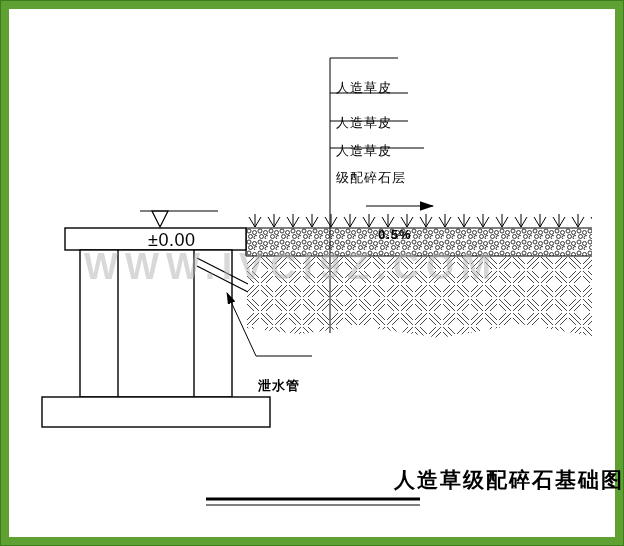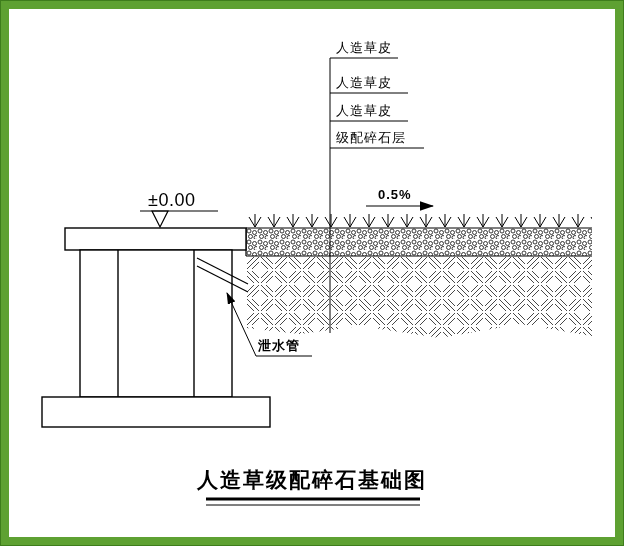--- a/index.html
+++ b/index.html
@@ -13,38 +13,39 @@
   #frame-outline{position:absolute;inset:0;border:1px solid #3e7d1c;pointer-events:none;}
   #paper{position:absolute;left:9px;top:9px;right:9px;bottom:9px;background:#ffffff;}
   #linework{position:absolute;left:0;top:0;width:624px;height:546px;}
   .lbl{
     position:absolute;
     color:#000;
     font-size:13px;
     line-height:15px;
     white-space:nowrap;
     letter-spacing:1px;
+    margin-top:40px;
   }
   .lbl.small{font-size:13px;}
   .lbl.num{font-size:18px;letter-spacing:0.5px;}
   .lbl.bold{font-weight:bold;}
   #watermark{
     position:absolute;
     left:84px;top:246px;
     font-size:36px;
     font-weight:bold;
     letter-spacing:7px;
     color:rgba(178,178,178,0.5);
     white-space:nowrap;
   }
   #drawing-title{
     position:absolute;
     left:0;top:466px;
     width:624px;
-    text-align:center;
+    text-align:right;
     font-size:21px;
     font-weight:bold;
     letter-spacing:2px;
     color:#000;
   }
 </style>
 </head>
 <body>
 
 <div id="stage">
@@ -126,20 +127,21 @@
       <line x1="312" y1="356" x2="256" y2="356"></line>
       <line x1="256" y1="356" x2="227" y2="293" marker-end="url(#arrowhead)"></line>
     </g>
 
     <g stroke="#000" fill="none">
       <line x1="206" y1="499" x2="420" y2="499" stroke-width="3"></line>
       <line x1="206" y1="505" x2="420" y2="505" stroke-width="1"></line>
     </g>
   </svg>
 
+  <div id="watermark">WWW.IVCI9Z.COM</div>
 
   <div class="lbl small" style="top:40px;left:336px">人造草皮</div>
   <div class="lbl small" style="top:75px;left:336px">人造草皮</div>
   <div class="lbl small" style="top:103px;left:336px">人造草皮</div>
   <div class="lbl small" style="top:130px;left:336px">级配碎石层</div>
 
   <div class="lbl num" style="top:193px;left:148px">±0.00</div>
 
   <div class="lbl bold" style="top:187px;left:378px">0.5%</div>
 

